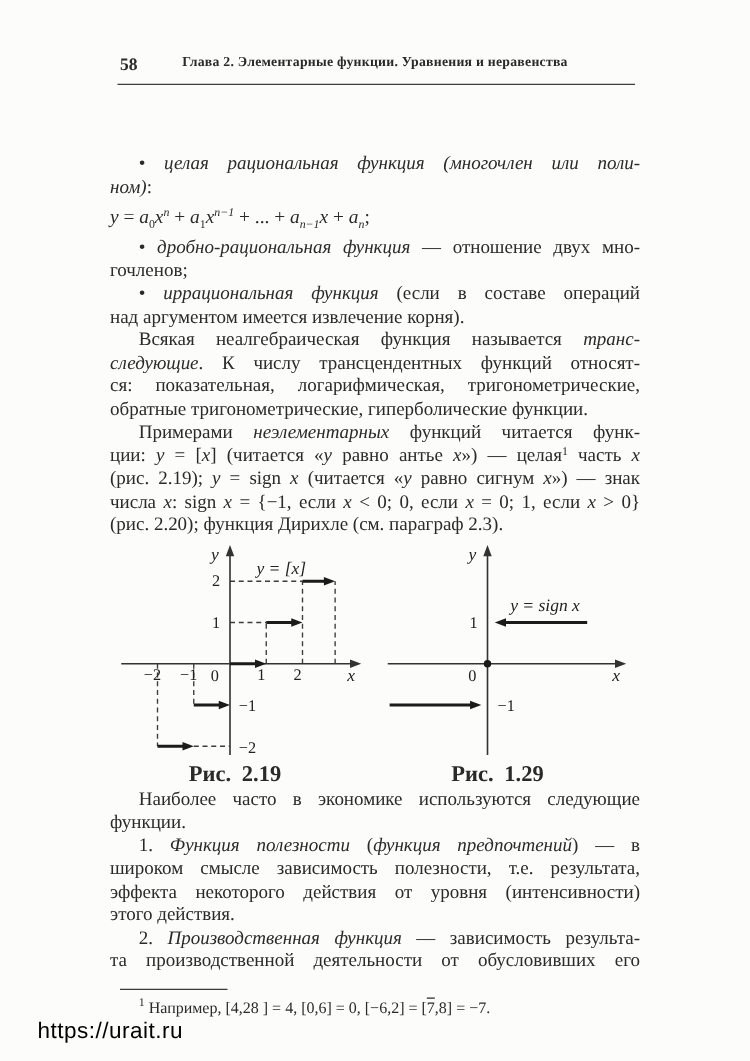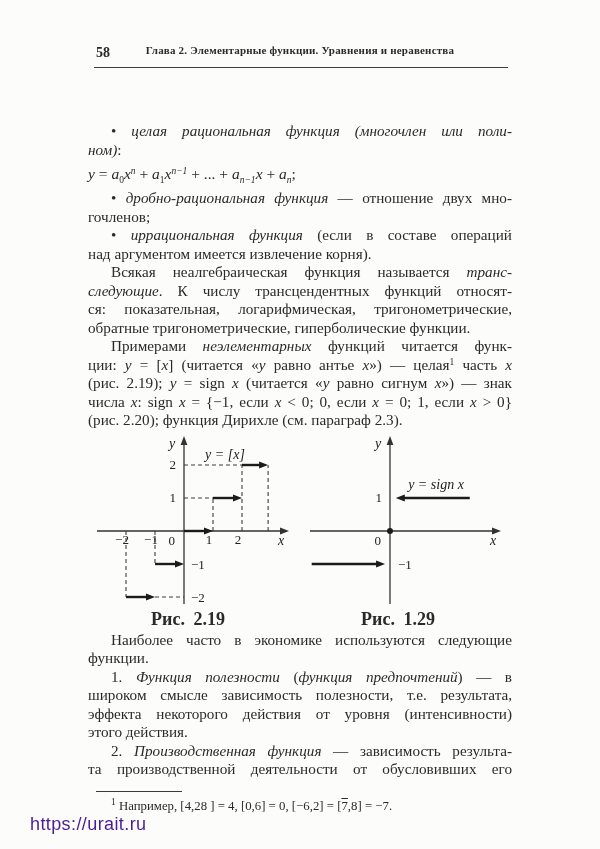--- a/index.html
+++ b/index.html
@@ -28,21 +28,21 @@
   #fig220{left:222px;}
   .cap{position:absolute;top:176px;font-weight:bold;font-size:18px;width:200px;
        text-align:center;word-spacing:4px;}
   .cap1{left:0;}
   .cap2{left:210px;}
   
   .fnrule{width:86px;border-top:1.2px solid #3a3a3a;margin:12px 0 5px 8px;}
   .fnline{font-size:12.8px;height:18px;line-height:18px;padding-left:23px;}
   
   .watermark{position:absolute;left:30px;top:814px;font-family:"Liberation Sans",sans-serif;
-             font-size:18px;color:#4c1d95;letter-spacing:.4px;text-align:center;}
+             font-size:18px;color:#000000;letter-spacing:.4px;text-align:center;}
 </style>
 </head>
 <body>
 
 <div class="page">
 
   <div class="hdr">
     <span class="pagenum">58</span>
     <span class="hdrtitle">Глава 2. Элементарные функции. Уравнения и неравенства</span>
   </div>

